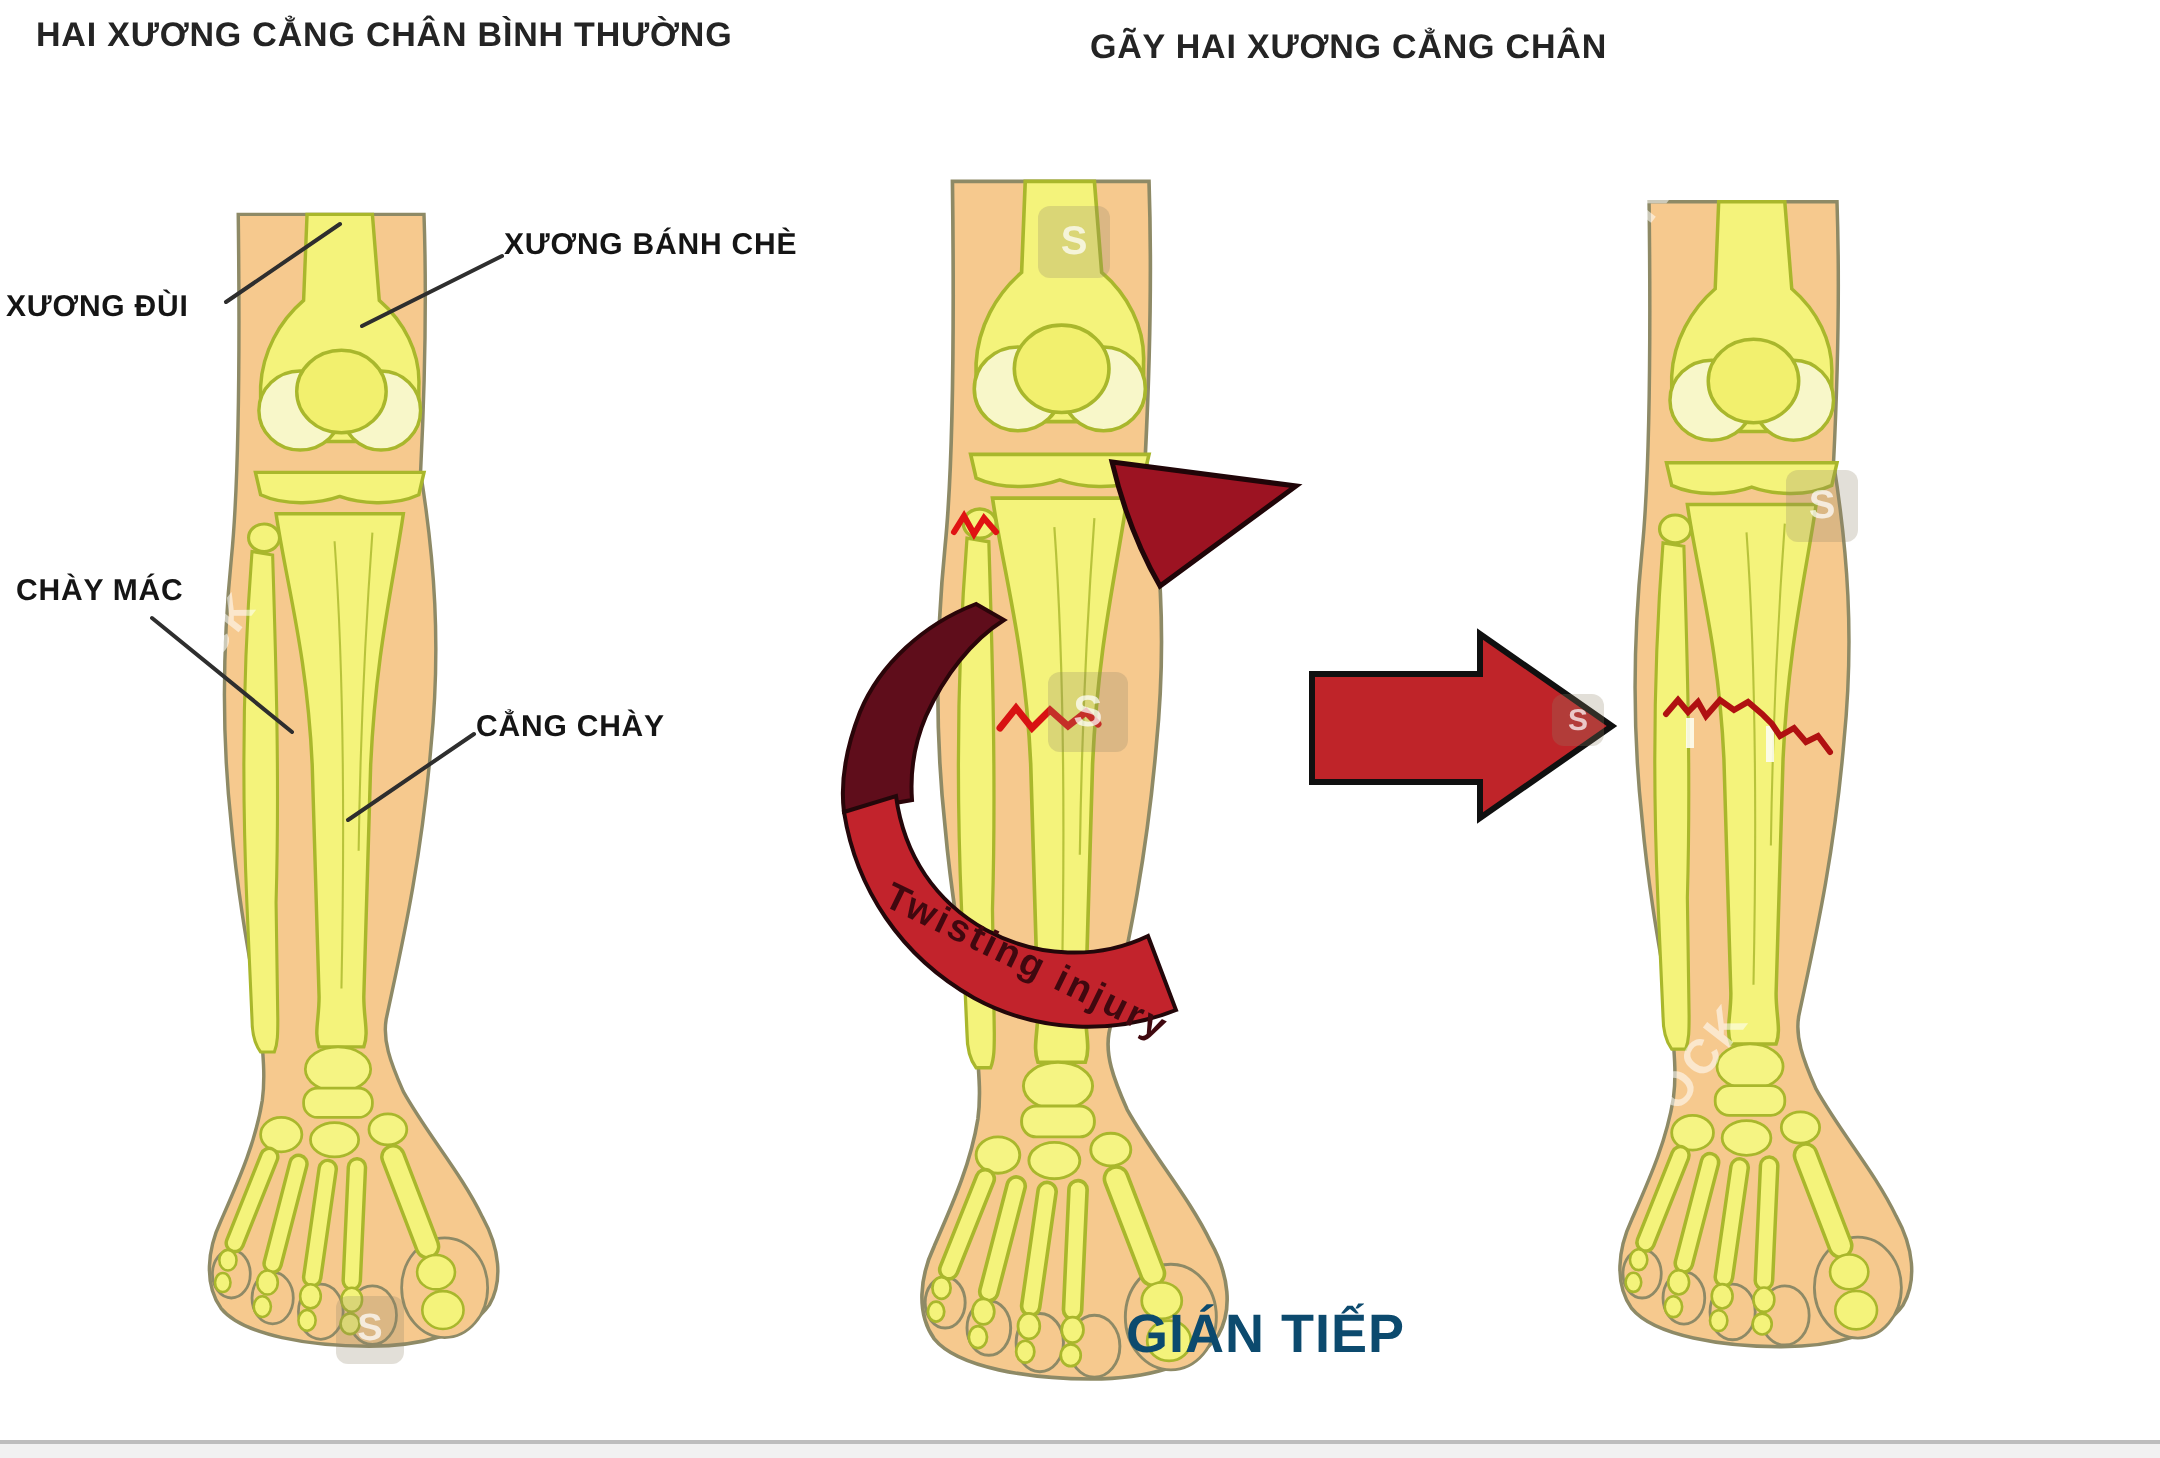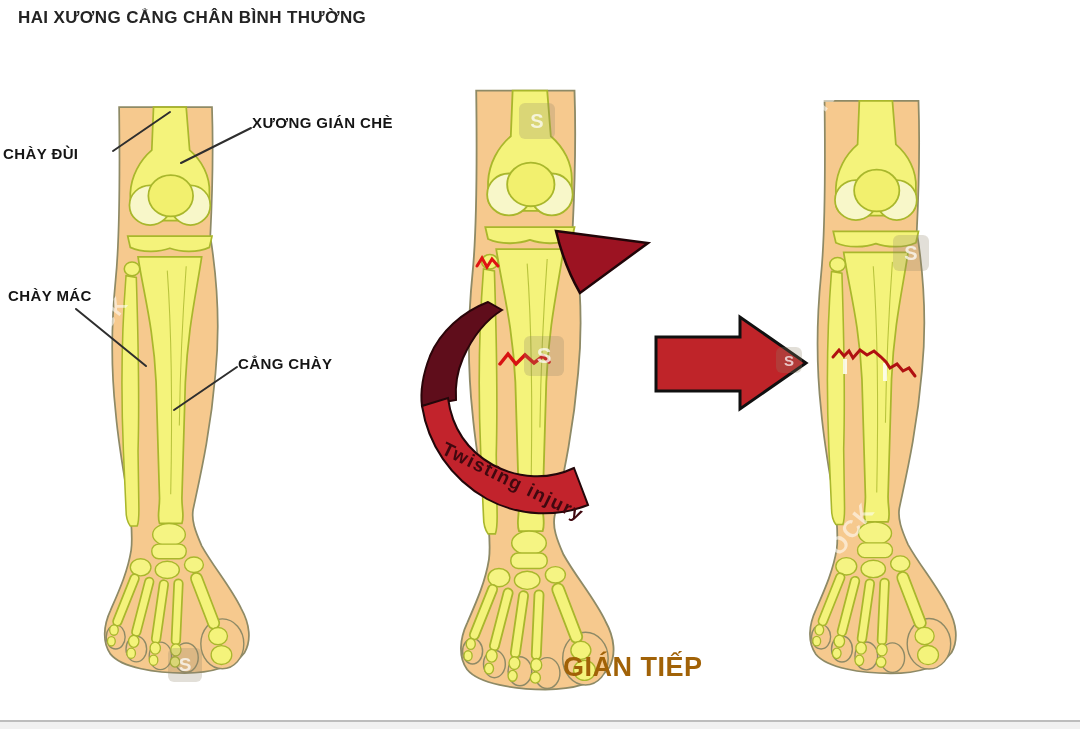--- a/index.html
+++ b/index.html
@@ -1,21 +1,21 @@
 <!DOCTYPE html>
 <html><head>
 <meta charset="utf-8">
 <style>
   html,body{margin:0;padding:0;background:#ffffff;}
   .canvas{position:relative;width:1080px;height:729px;background:#ffffff;overflow:hidden;
           font-family:"Liberation Sans",sans-serif;color:#1e1e1e;}
   .abs{position:absolute;white-space:nowrap;}
   .title{font-size:17px;font-weight:bold;letter-spacing:.4px;color:#242424;}
   .bone-label{font-size:15px;font-weight:bold;letter-spacing:.4px;color:#151515;}
-  .caption{font-size:27px;font-weight:600;color:#a16207;letter-spacing:.5px;}
+  .caption{font-size:27px;font-weight:600;color:#0c4a6e;letter-spacing:.5px;}
   .leg{position:absolute;}
   .leg svg{display:block;overflow:visible;}
   .overlay{position:absolute;left:0;top:0;width:1080px;height:729px;pointer-events:none;}
   .twist-label{font-size:19px;font-weight:600;color:#40080f;letter-spacing:1.5px;
                transform:rotate(26deg);transform-origin:0 0;}
   .blunt-label{font-size:18px;font-weight:600;line-height:20px;color:#4a070c;
                text-align:center;width:106px;white-space:normal;}
   .wm-square{position:absolute;display:flex;align-items:center;justify-content:center;
              background:rgba(142,130,104,.26);border-radius:6px;
              color:rgba(255,255,255,.72);font-weight:bold;}
@@ -100,39 +100,40 @@
           <ellipse cx="108" cy="631" rx="6" ry="7"></ellipse>
             <ellipse cx="107" cy="645" rx="5.5" ry="6"></ellipse>
           <ellipse cx="157" cy="615" rx="11" ry="10"></ellipse>
             <ellipse cx="161" cy="637" rx="12" ry="11"></ellipse>
         </g>
       </symbol>
     </defs>
   </svg>
 
   <div class="abs title" style="left:18px;top:8px">HAI XƯƠNG CẲNG CHÂN BÌNH THƯỜNG</div>
+  <div class="abs title" style="left:545px;top:14px">GÃY HAI XƯƠNG CẲNG CHÂN</div>
 
   <div class="leg" style="left:83px;top:63px">
     <svg width="172" height="656" viewBox="0 0 200 660">
         <use href="#legSymbol"></use>
       </svg>
   </div>
   <div class="leg" style="left:438px;top:62px">
     <svg width="182" height="658" viewBox="0 0 200 660">
         <use href="#legSymbol"></use>
       </svg>
   </div>
   <div class="leg" style="left:788px;top:63px">
     <svg width="174" height="650" viewBox="0 0 200 660">
         <use href="#legSymbol"></use>
       </svg>
   </div>
 
-  <div class="abs bone-label" style="left:3px;top:145px">CHÀY ĐÙI</div>
-  <div class="abs bone-label" style="left:252px;top:114px">XƯƠNG GIÁN CHÈ</div>
+  <div class="abs bone-label" style="left:3px;top:145px">XƯƠNG ĐÙI</div>
+  <div class="abs bone-label" style="left:252px;top:114px">XƯƠNG BÁNH CHÈ</div>
   <div class="abs bone-label" style="left:8px;top:287px">CHÀY MÁC</div>
   <div class="abs bone-label" style="left:238px;top:355px">CẲNG CHÀY</div>
 
   <svg class="overlay" viewBox="0 0 1080 729">
 
     <g stroke="#2e2e2e" stroke-width="2" stroke-linecap="round">
       <line x1="113" y1="151" x2="170" y2="112"></line>
       <line x1="251" y1="128" x2="181" y2="163"></line>
       <line x1="76" y1="309" x2="146" y2="366"></line>
       <line x1="237" y1="367" x2="174" y2="410"></line>

